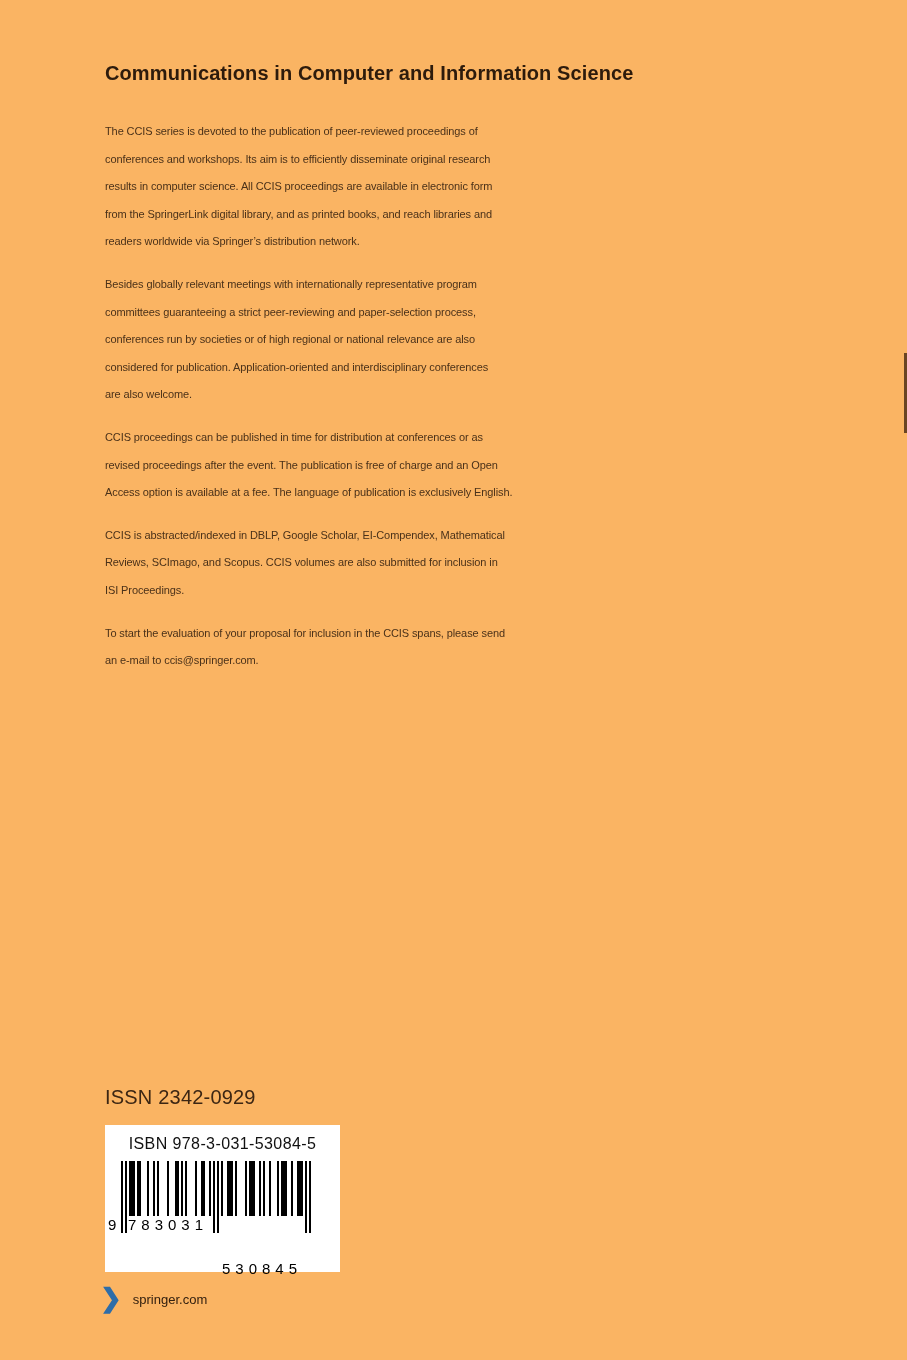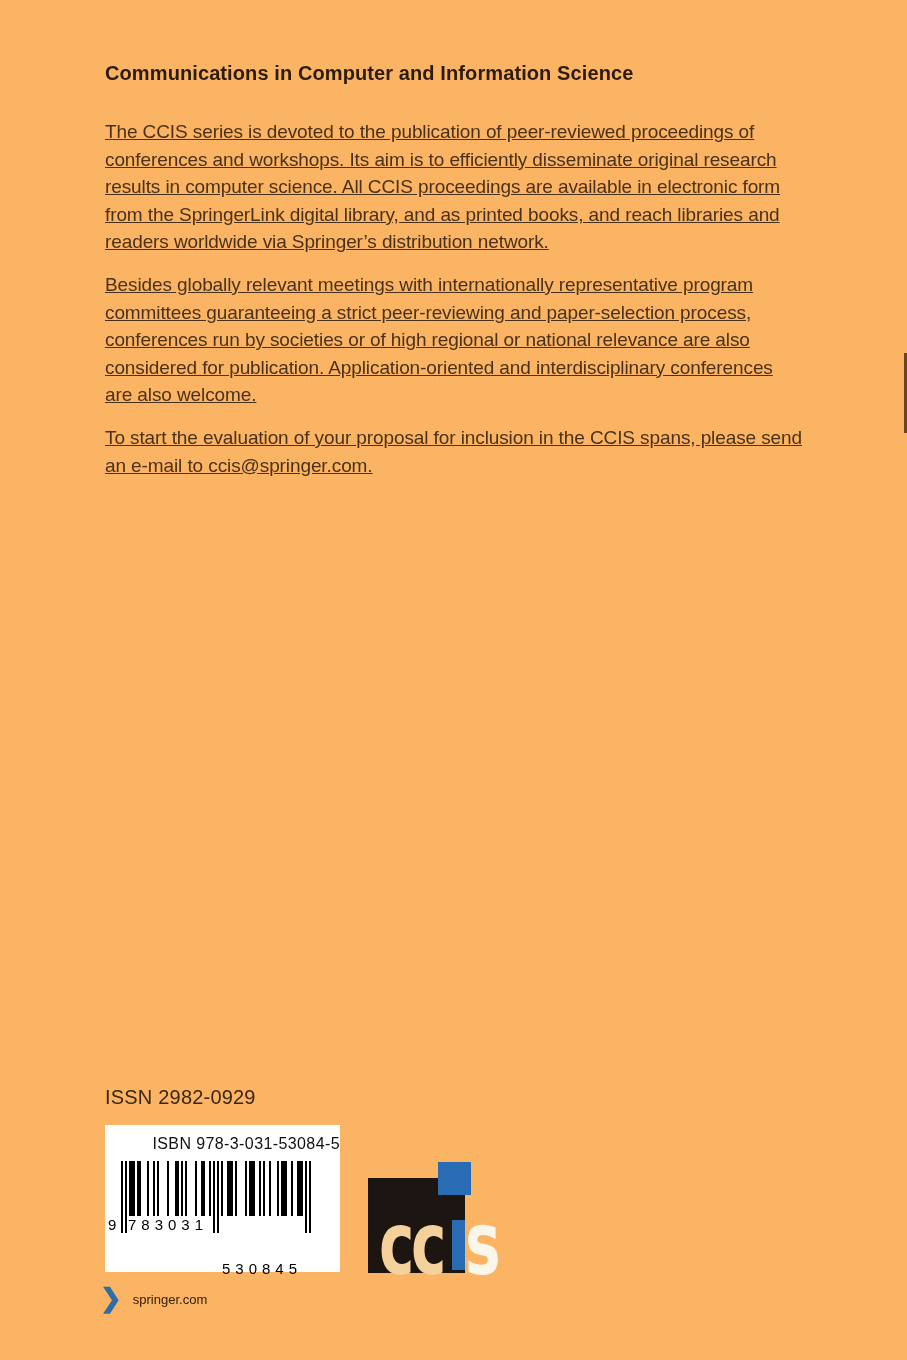--- a/index.html
+++ b/index.html
@@ -11,37 +11,37 @@
   .page{position:absolute;inset:0;padding-left:35px;}
 
   
   .title{
     position:absolute;left:105px;top:62px;margin:0;
     font-size:20px;font-weight:bold;color:#2d1b0c;letter-spacing:.1px;
   }
   .paras{position:absolute;left:105px;top:118px;width:720px;}
   .paras p{
     margin:0 0 15px 0;
-    font-size:19px;line-height:27.6px;letter-spacing:-0.1px;
-    color:#4a3119;white-space:pre-line;text-decoration:underline;
+    font-size:11px;line-height:27.6px;letter-spacing:-0.1px;
+    color:#4a3119;white-space:pre-line;
   }
 
   
   .issn{
     position:absolute;left:105px;top:1086px;
     font-size:20px;color:#3c2613;letter-spacing:.2px;
   }
 
   
   .barcode-box{
     position:absolute;left:105px;top:1125px;width:235px;height:147px;
     background:#ffffff;
   }
   .isbn-label{
-    margin-top:10px;text-align:right;
+    margin-top:10px;text-align:center;
     font-size:16px;color:#111111;letter-spacing:.4px;
   }
   .barcode{
     position:relative;margin:8px 0 0 16px;width:190px;height:72px;
   }
   .bars{display:flex;align-items:flex-start;height:72px;}
   .bars i{display:block;width:2px;height:55px;}
   .bars i.b{background:#000;}
   .bars i.t.b{height:72px;}
   .bd{
@@ -90,25 +90,31 @@
     <p>The CCIS series is devoted to the publication of peer-reviewed proceedings of
 conferences and workshops. Its aim is to efficiently disseminate original research
 results in computer science. All CCIS proceedings are available in electronic form
 from the SpringerLink digital library, and as printed books, and reach libraries and
 readers worldwide via Springer’s distribution network.</p>
     <p>Besides globally relevant meetings with internationally representative program
 committees guaranteeing a strict peer-reviewing and paper-selection process,
 conferences run by societies or of high regional or national relevance are also
 considered for publication. Application-oriented and interdisciplinary conferences
 are also welcome.</p>
+    <p>CCIS proceedings can be published in time for distribution at conferences or as
+revised proceedings after the event. The publication is free of charge and an Open
+Access option is available at a fee. The language of publication is exclusively English.</p>
+    <p>CCIS is abstracted/indexed in DBLP, Google Scholar, EI-Compendex, Mathematical
+Reviews, SCImago, and Scopus. CCIS volumes are also submitted for inclusion in
+ISI Proceedings.</p>
     <p>To start the evaluation of your proposal for inclusion in the CCIS spans, please send
 an e-mail to ccis@springer.com.</p>
   </div>
 
-  <div class="issn">ISSN 2982-0929</div>
+  <div class="issn">ISSN 2342-0929</div>
 
   <div class="barcode-box">
     <div class="isbn-label">ISBN 978-3-031-53084-5</div>
     <div class="barcode">
       <div class="bars" id="bars">
           <i class="b t"></i>
           <i class=""></i>
           <i class="b t"></i>
           <i class=""></i>
           <i class="b"></i>
@@ -202,27 +208,20 @@
           <i class="b t"></i>
           <i class=""></i>
           <i class="b t"></i>
         </div>
       <span class="bd bd-9">9</span>
       <span class="bd bd-l">783031</span>
       <span class="bd bd-r">530845</span>
     </div>
   </div>
 
-  <div class="ccis-logo">
-    <div class="sq-black"></div>
-    <div class="sq-blue"></div>
-    <span class="cc">cc</span>
-    <div class="ibar"></div>
-    <span class="sL">s</span>
-  </div>
 
   <div class="edge-mark"></div>
 
   <div class="footer">
     <span class="chev">❯</span>
     <span class="site">springer.com</span>
   </div>
 
 </div>
 

